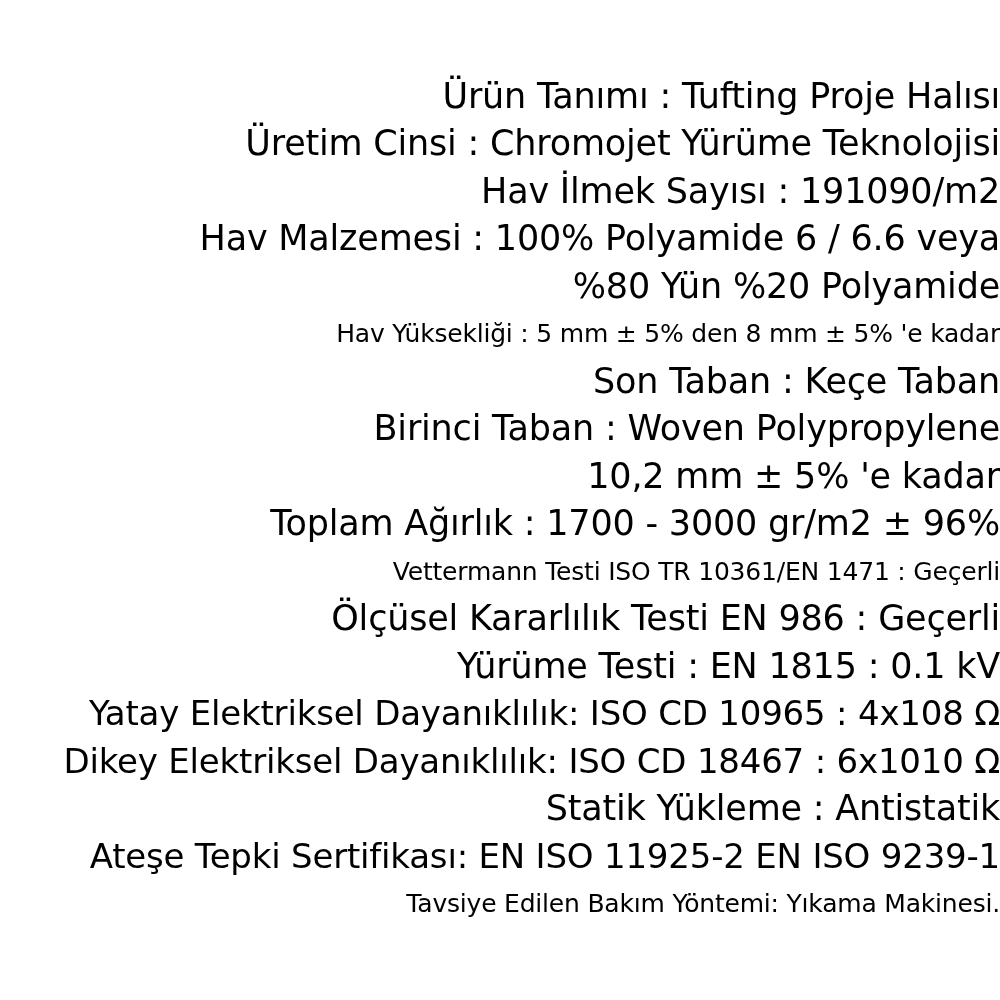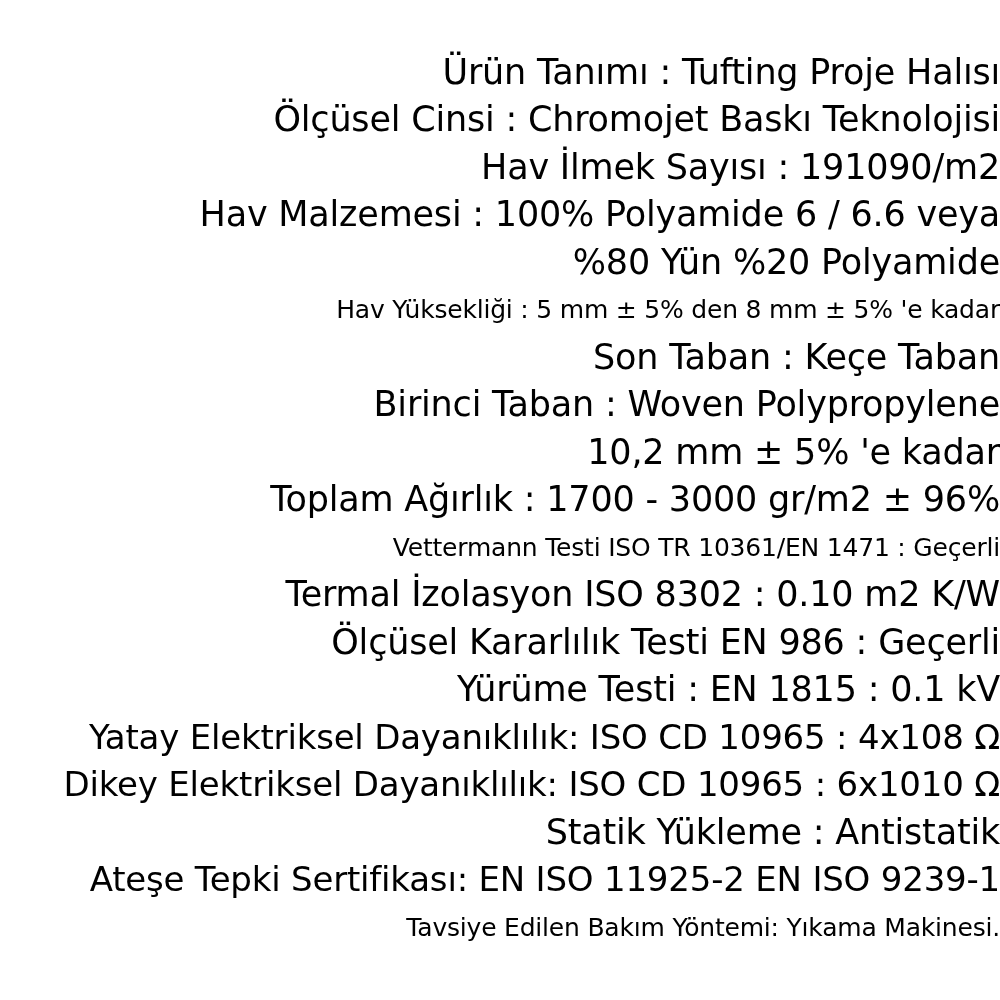--- a/index.html
+++ b/index.html
@@ -43,32 +43,31 @@
   .spec-line.xsmall {
     font-size: 34px;
   }
 </style>
 </head>
 <body>
 
 <div id="spec-sheet">
   <div class="spec-list">
     <span class="spec-line">Ürün Tanımı : Tufting Proje Halısı</span>
-    <span class="spec-line">Ölçüsel Cinsi : Chromojet Baskı Teknolojisi</span>
+    <span class="spec-line">Üretim Cinsi : Chromojet Yürüme Teknolojisi</span>
     <span class="spec-line">Hav İlmek Sayısı : 191090/m2</span>
     <span class="spec-line">Hav Malzemesi : 100% Polyamide 6 / 6.6 veya</span>
     <span class="spec-line">%80 Yün %20 Polyamide</span>
     <span class="spec-line small">Hav Yüksekliği : 5 mm ± 5% den 8 mm ± 5% 'e kadar</span>
     <span class="spec-line">Son Taban : Keçe Taban</span>
     <span class="spec-line">Birinci Taban : Woven Polypropylene</span>
     <span class="spec-line">10,2 mm ± 5% 'e kadar</span>
     <span class="spec-line">Toplam Ağırlık : 1700 - 3000 gr/m2  ± 96%</span>
     <span class="spec-line small">Vettermann Testi ISO TR 10361/EN 1471 : Geçerli</span>
-    <span class="spec-line">Termal İzolasyon ISO 8302 : 0.10 m2 K/W</span>
     <span class="spec-line">Ölçüsel Kararlılık Testi EN 986 : Geçerli</span>
     <span class="spec-line">Yürüme Testi : EN 1815 : 0.1 kV</span>
     <span class="spec-line xsmall">Yatay Elektriksel Dayanıklılık:  ISO CD 10965 : 4x108 Ω</span>
-    <span class="spec-line xsmall">Dikey Elektriksel Dayanıklılık: ISO CD 10965 : 6x1010 Ω</span>
+    <span class="spec-line xsmall">Dikey Elektriksel Dayanıklılık: ISO CD 18467 : 6x1010 Ω</span>
     <span class="spec-line">Statik Yükleme : Antistatik</span>
     <span class="spec-line xsmall">Ateşe Tepki Sertifikası: EN ISO 11925-2 EN ISO 9239-1</span>
     <span class="spec-line small">Tavsiye Edilen Bakım Yöntemi: Yıkama Makinesi.</span>
   </div>
 </div>
 
 </body></html>

